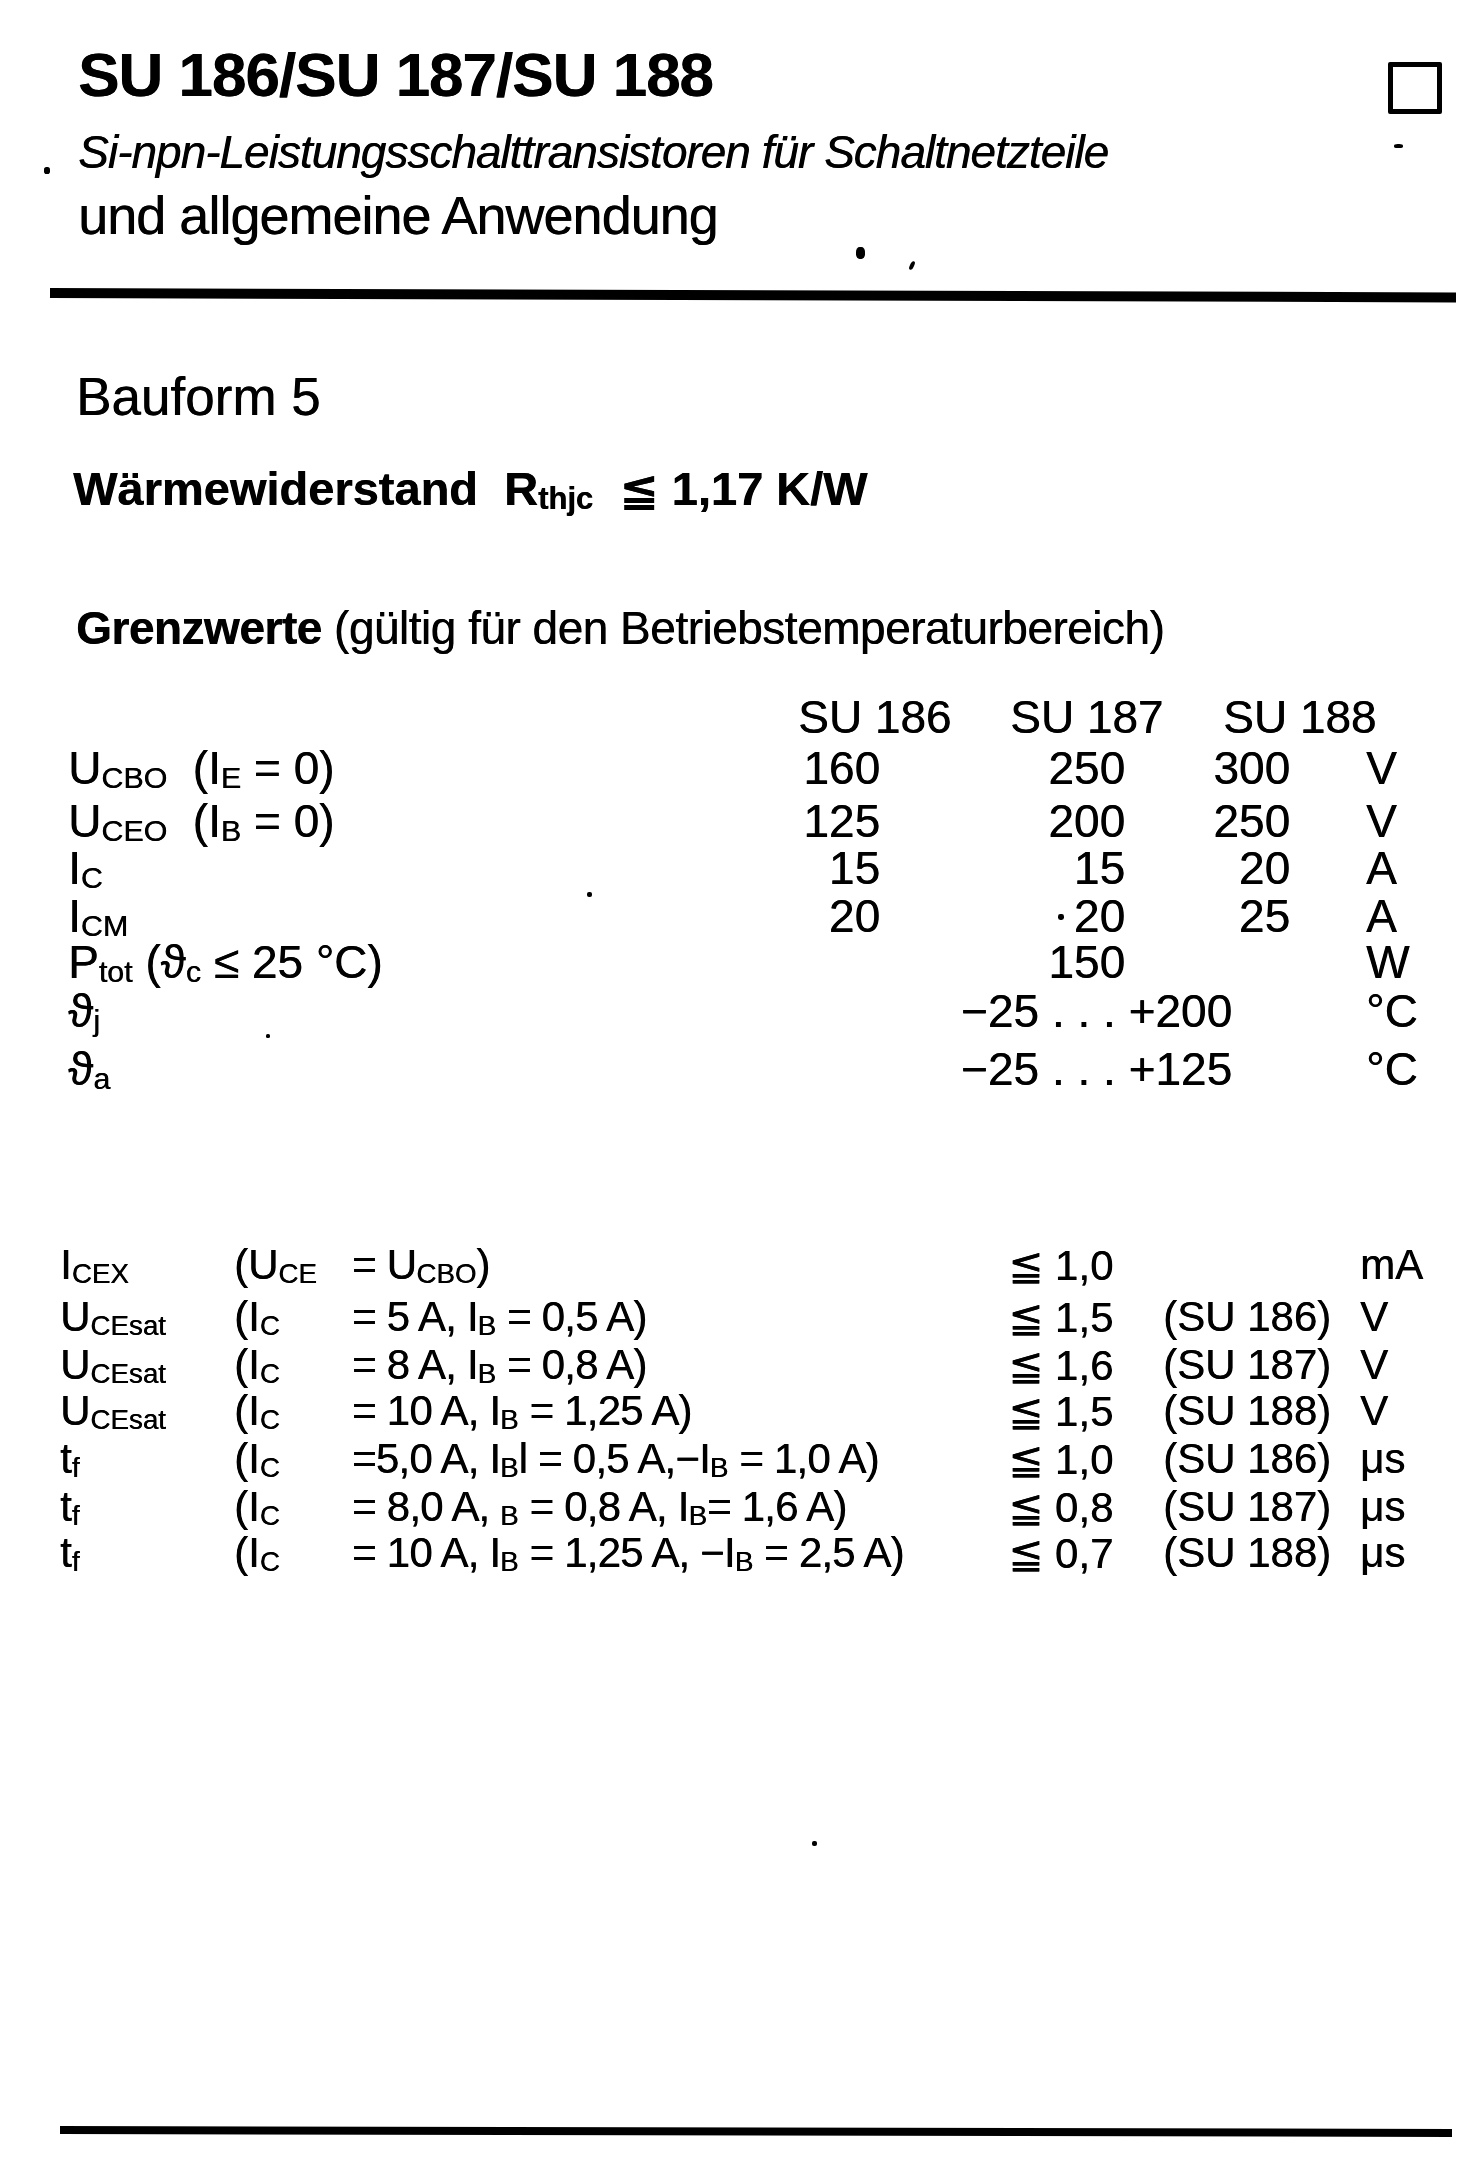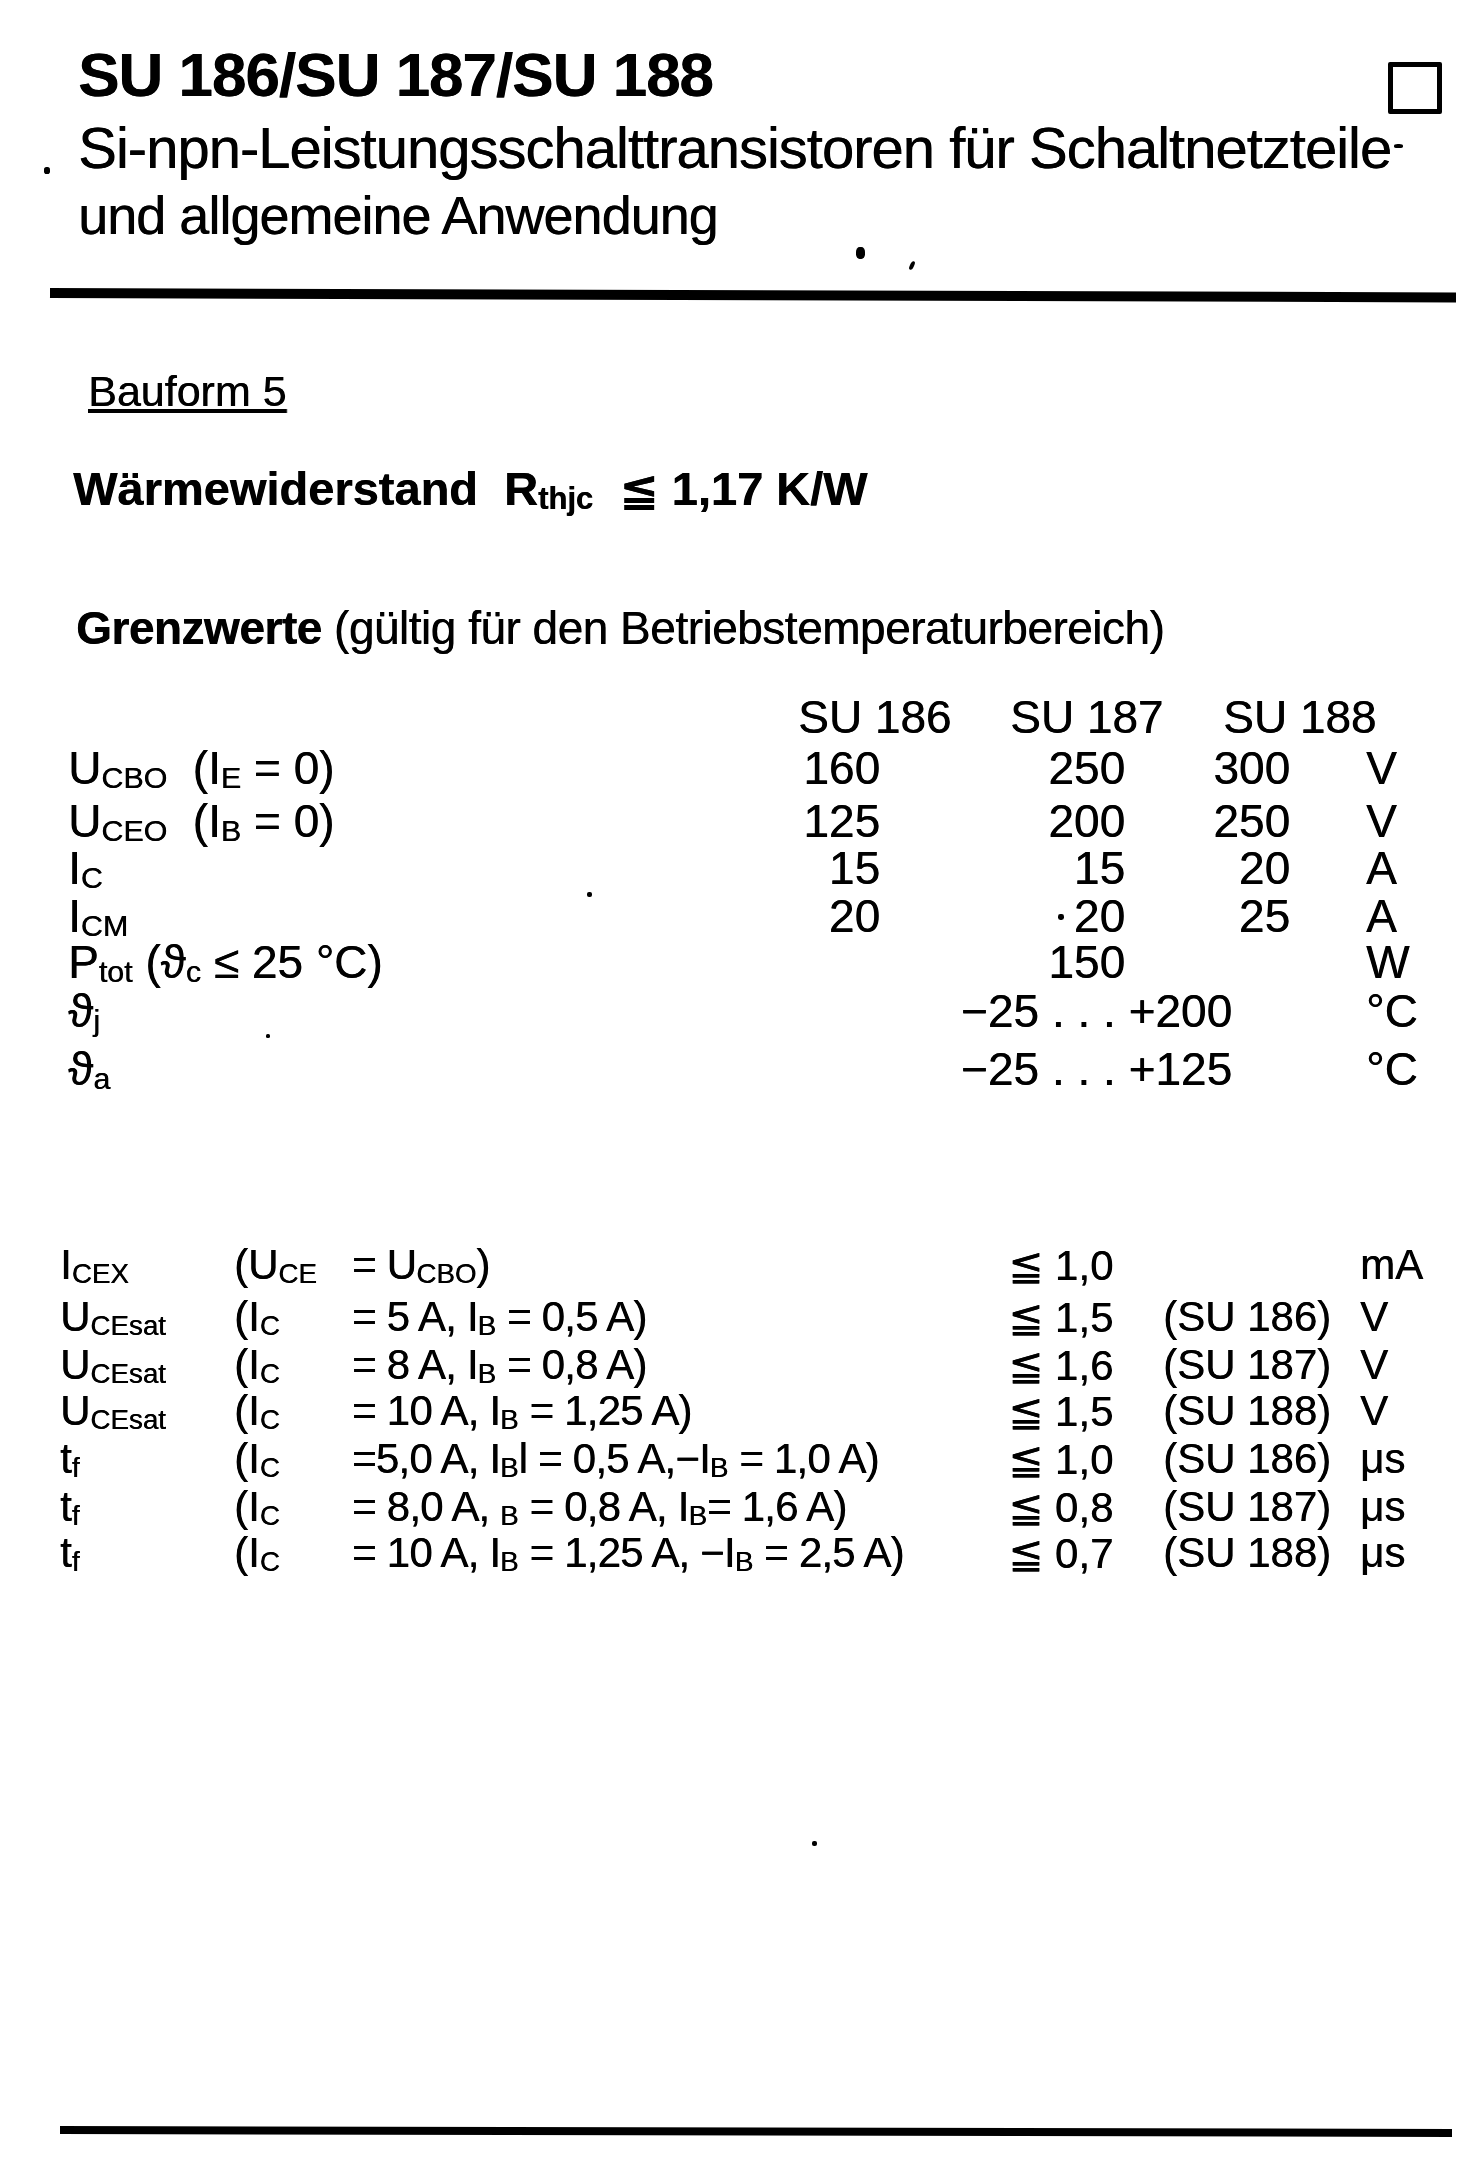--- a/index.html
+++ b/index.html
@@ -5,29 +5,29 @@
   html, body { margin:0; padding:0; background:#e8e8e8; }
   .page {
     position:relative; width:1458px; height:2161px; background:#ffffff;
     font-family:"Liberation Sans","DejaVu Sans",sans-serif; color:#000;
     overflow:hidden; text-shadow:0.5px 0 0 currentColor;
   }
   .abs { position:absolute; line-height:1.12; white-space:pre; }
   sub.sc { font-size:66%; vertical-align:baseline; position:relative; top:0.14em; letter-spacing:0; }
   
   .h-title   { left:78px; top:40px;  font-size:62px; font-weight:bold; letter-spacing:-1px; }
-  .h-sub1    { left:78px; top:116px; font-size:58px; letter-spacing:-1px; }
+  .h-sub1    { left:78px; top:127px; font-size:46px; letter-spacing:-1px;font-style:italic; }
   .h-sub2    { left:78px; top:185px; font-size:54px; letter-spacing:-1px; }
   .corner-box{ position:absolute; left:1388px; top:62px; width:44px; height:42px;
                border:5px solid #000; border-radius:2px; background:#fff; }
   .rule { position:absolute; background:#000; transform-origin:left center; }
   .rule-top    { left:50px; top:288px; width:1406px; height:10px; transform:rotate(0.18deg); }
   .rule-bottom { left:60px; top:2126px; width:1392px; height:8px; transform:rotate(0.12deg); }
   
-  .h-bauform { left:88px; top:367px; font-size:43px;text-decoration:underline; }
+  .h-bauform { left:76px; top:367px; font-size:53px; }
   .h-thermal { left:73px; top:463px; font-size:47px;font-weight:bold; }
   .h-grenz   { left:76px; top:603px; font-size:46px; letter-spacing:-0.5px; }
   .h-kenn    { left:58px; top:1152px; font-size:46px; letter-spacing:-0.5px; }
   .bold { font-weight:bold; }
   
   .t1-head { position:absolute; top:690px; left:0; width:100%; font-size:46px; }
   .t1-h1 { position:absolute; left:798px; }
   .t1-h2 { position:absolute; left:1010px; }
   .t1-h3 { position:absolute; left:1223px; }
   .t1-row { position:absolute; left:0; width:100%; font-size:46px; }

